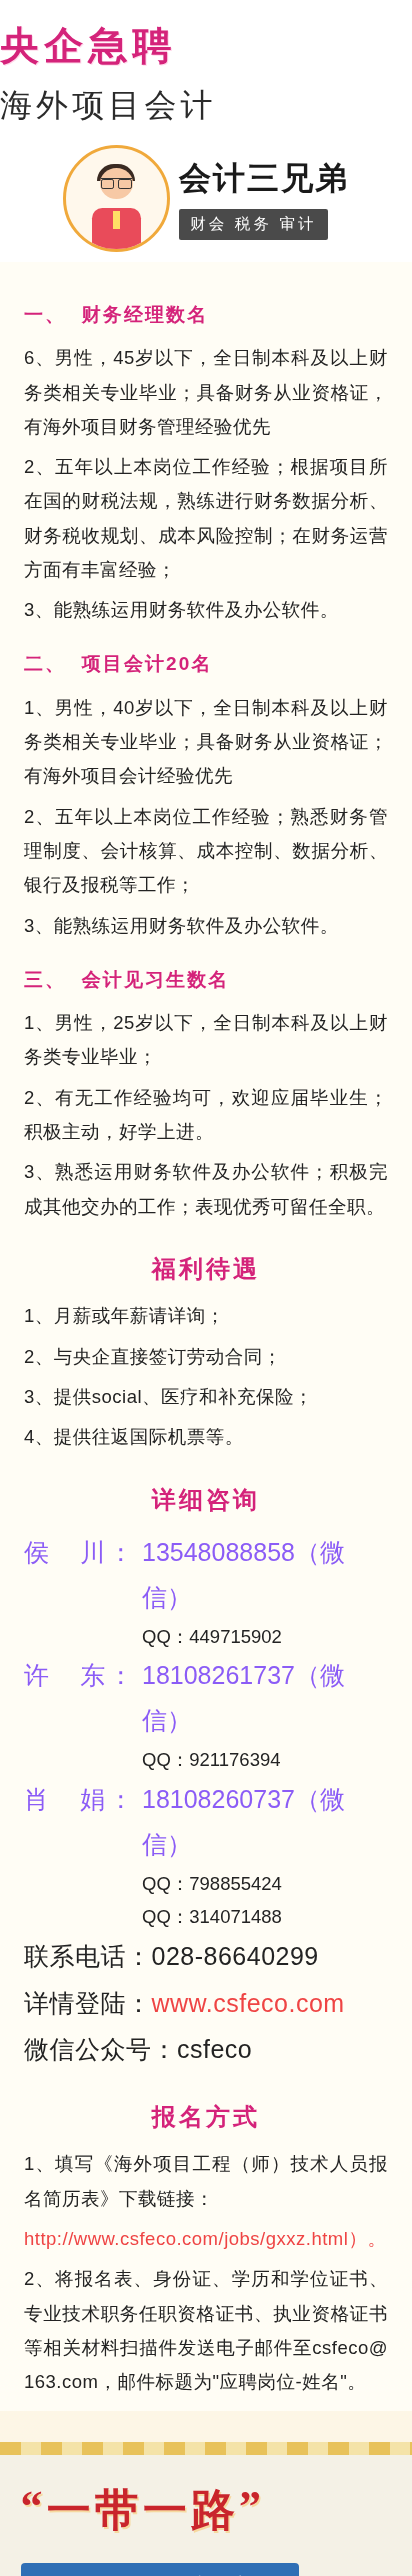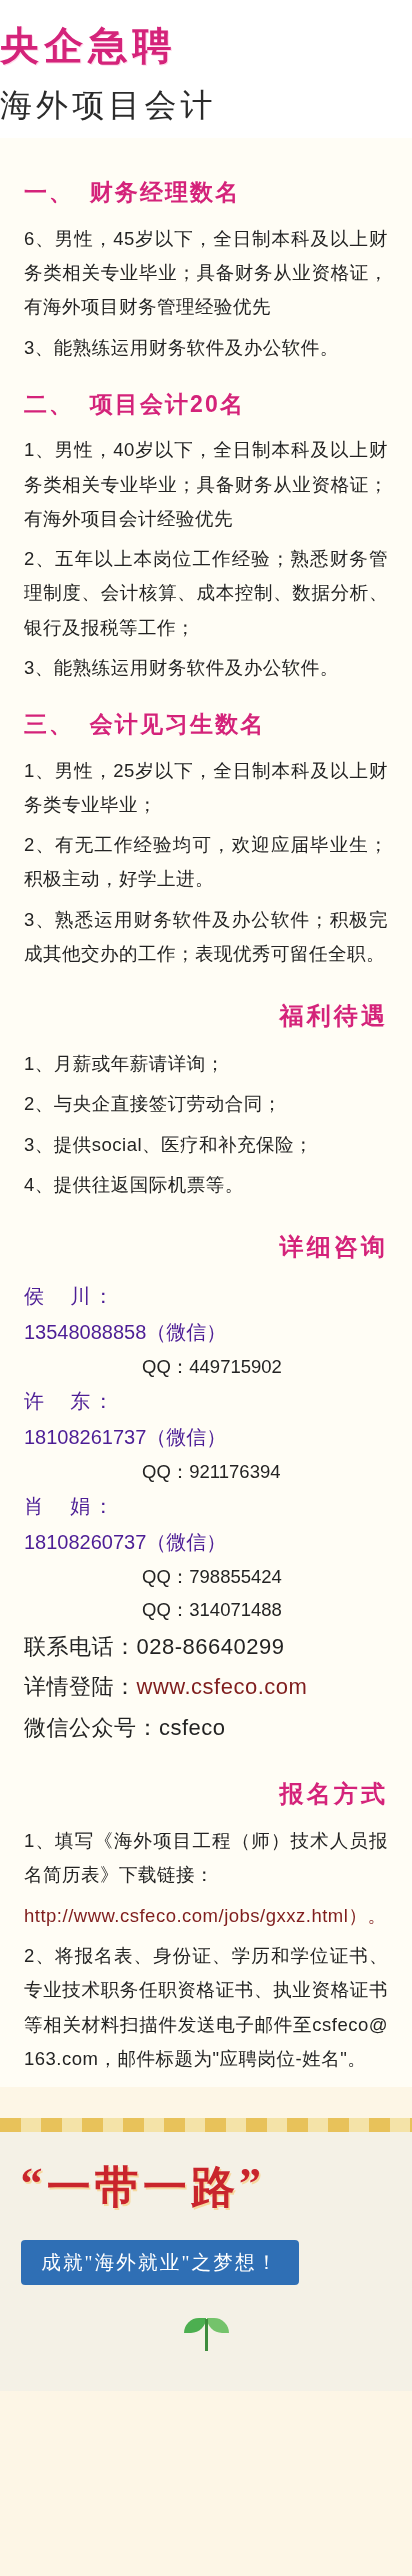--- a/index.html
+++ b/index.html
@@ -83,75 +83,74 @@
     padding: 5.2px 11.3px;
     border-radius: 2.1px;
   }
   
   .content {
     background: #fffdf5;
     padding: 15.5px 24px 5.2px 24px;
   }
   .sec-title {
     color: #d4237a;
-    font-size: 23px;
+    font-size: 19px;
     font-weight: bold;
     letter-spacing: 2.1px;
     margin: 24px 0 13.4px 0;
   }
   .sec-title .num {
     margin-right: 15.5px;
   }
   .para {
     color: #232323;
     font-size: 18.5px;
     line-height: 1.85;
     letter-spacing: 0.5px;
     text-align: justify;
     margin: 0 0 6.2px 0;
     word-break: break-all;
   }
   .center-title {
-    text-align: right;
+    text-align: center;
     color: #d4237a;
     font-size: 24px;
     font-weight: bold;
     letter-spacing: 3.1px;
     margin: 29px 0 14.4px 0;
   }
   .contact-row {
     display: flex;
-    color: #4c1d95;
-    font-size: 20px;
+    color: #8b5cf6;
+    font-size: 25px;
     line-height: 1.8;
-    flex-direction: column;
   }
   .contact-name {
     width: 118px;
     flex: none;
     letter-spacing: 3.1px;
   }
   .contact-val {
     flex: 1;
   }
   .qq-line {
     color: #232323;
     font-size: 18.5px;
     line-height: 1.8;
     padding-left: 118px;
   }
   .plain-line {
     color: #232323;
-    font-size: 22px;
+    font-size: 25px;
     line-height: 1.85;
     letter-spacing: 0.5px;
     word-break: break-all;
   }
   .link {
-    color: #7f1d1d;
+    color: #ef4444;
     text-decoration: none;
     word-break: break-all;
     margin-top: 12px;
   }
   
   .footer {
     margin-top: 31px;
     background: #f4f1e6;
     padding: 0 0 36px 0;
     position: relative;
@@ -256,28 +255,42 @@
 </style>
 </head>
 <body>
 
 <div class="page">
 
   <div class="poster">
     <div class="poster-title">央企急聘</div>
     <div class="poster-sub">海外项目会计</div>
 
+    <div class="hero">
+      <div class="avatar-ring">
+        <div class="fig-hair"></div>
+        <div class="fig-head"></div>
+        <div class="fig-glass"></div>
+        <div class="fig-body"></div>
+        <div class="fig-tie"></div>
+      </div>
+      <div class="hero-right">
+        <div class="hero-name">会计三兄弟</div>
+        <div class="hero-tags">财会 税务 审计</div>
+      </div>
+    </div>
   </div>
 
   <div class="content">
 
     <div class="sec-title">
       <span class="num">一、</span><span>财务经理数名</span>
     </div>
     <p class="para">6、男性，45岁以下，全日制本科及以上财务类相关专业毕业；具备财务从业资格证，有海外项目财务管理经验优先</p>
+    <p class="para">2、五年以上本岗位工作经验；根据项目所在国的财税法规，熟练进行财务数据分析、财务税收规划、成本风险控制；在财务运营方面有丰富经验；</p>
     <p class="para">3、能熟练运用财务软件及办公软件。</p>
 
     <div class="sec-title">
       <span class="num">二、</span><span>项目会计20名</span>
     </div>
     <p class="para">1、男性，40岁以下，全日制本科及以上财务类相关专业毕业；具备财务从业资格证；有海外项目会计经验优先</p>
     <p class="para">2、五年以上本岗位工作经验；熟悉财务管理制度、会计核算、成本控制、数据分析、银行及报税等工作；</p>
     <p class="para">3、能熟练运用财务软件及办公软件。</p>
 
     <div class="sec-title">

